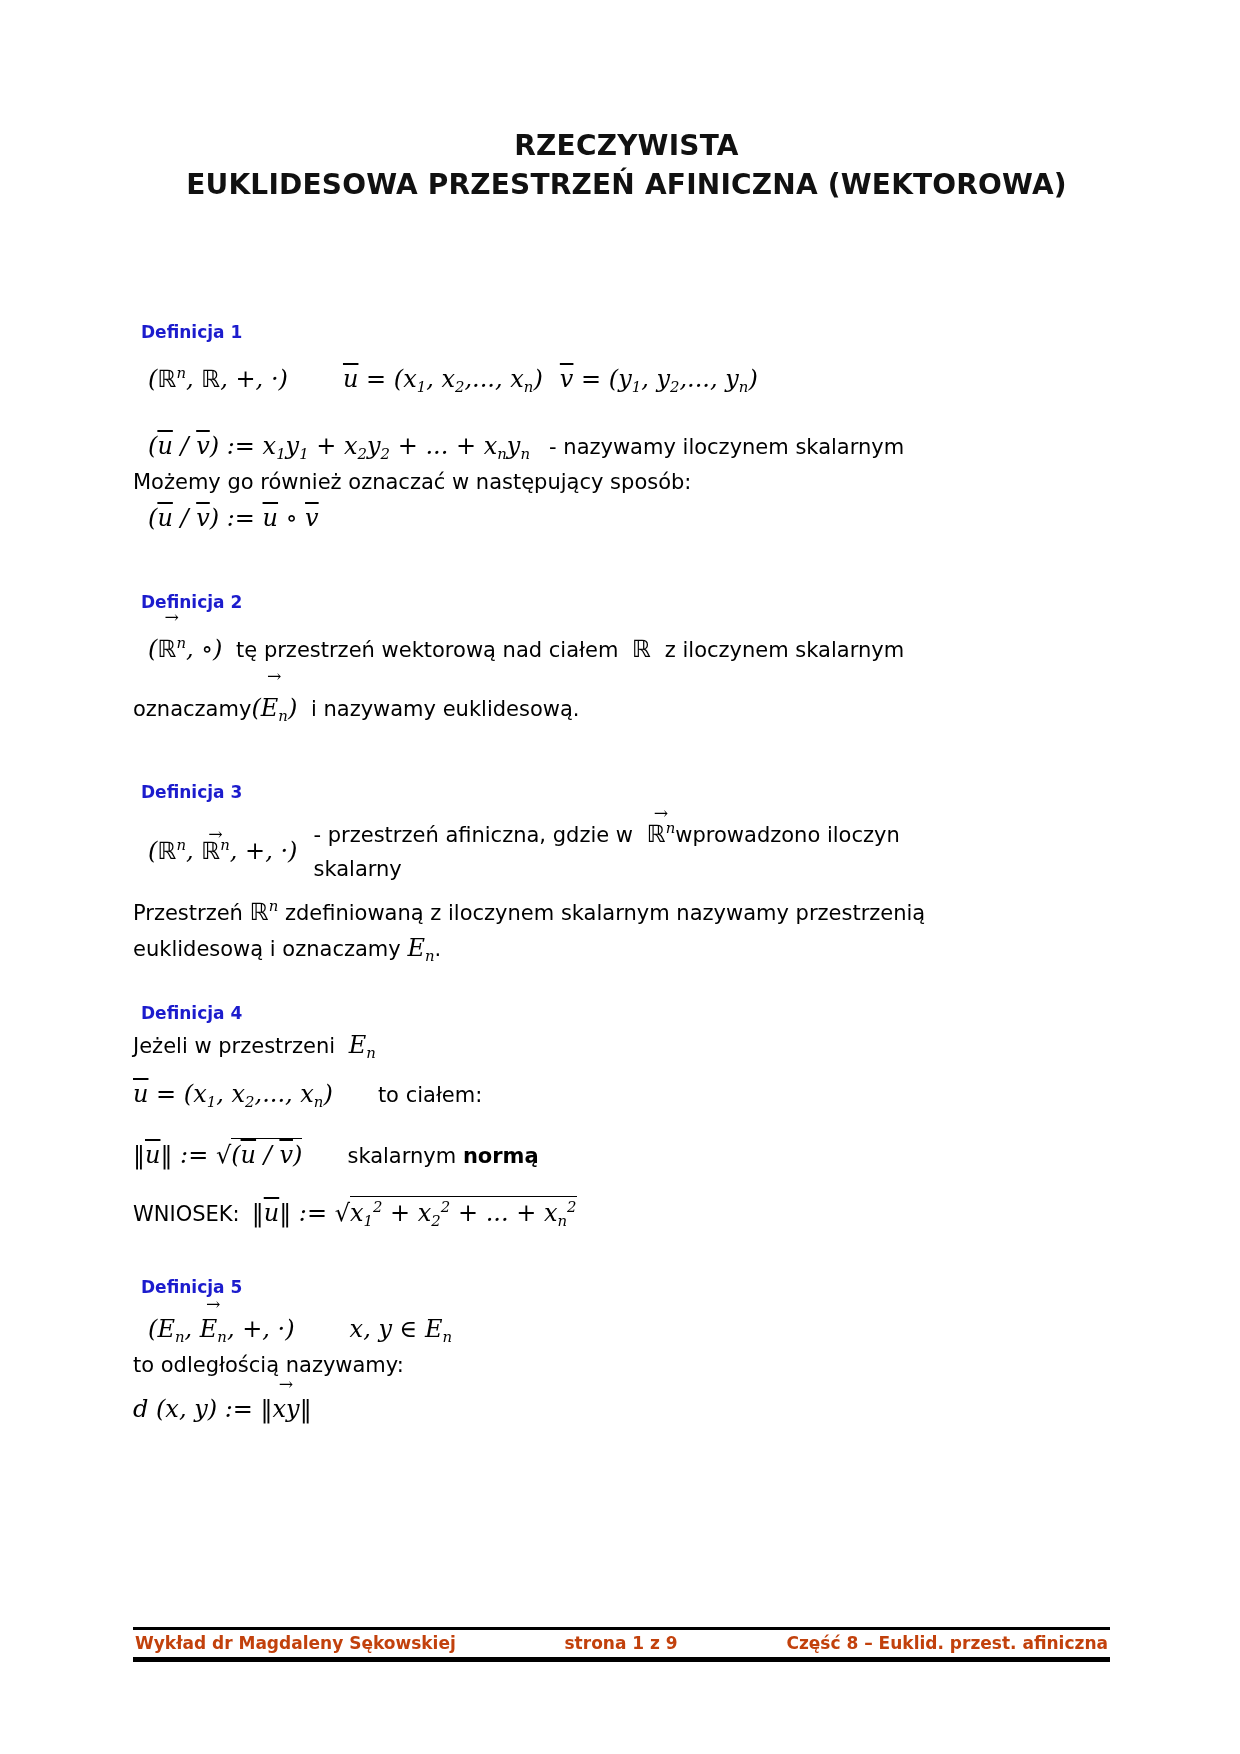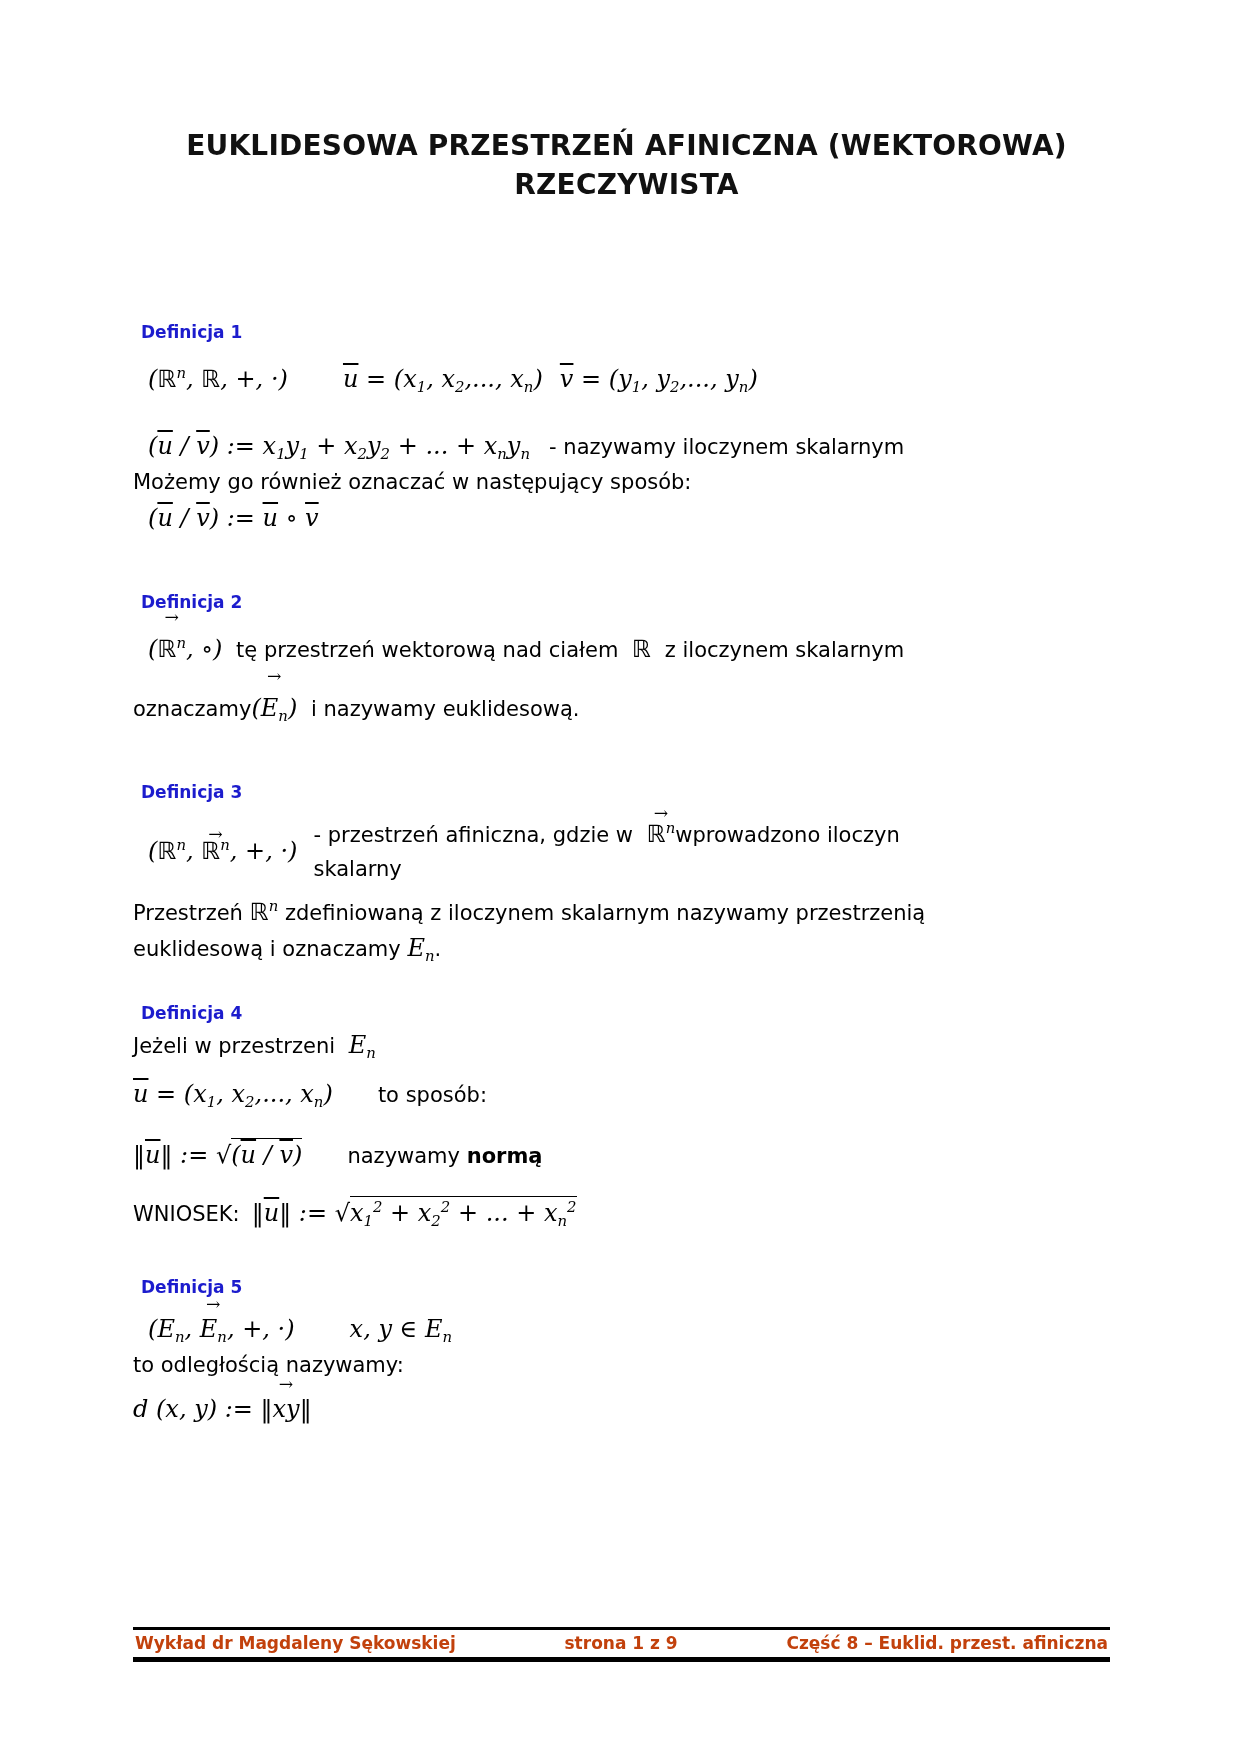--- a/index.html
+++ b/index.html
@@ -72,22 +72,22 @@
   .def5-l2 { margin-top:6px; }
   .def5-l3 { margin-top:10px; }
 </style>
 </head>
 <body>
 
 <div class="page">
   <div class="content">
 
     <div class="title">
+      <div>RZECZYWISTA</div>
       <div>EUKLIDESOWA PRZESTRZEŃ AFINICZNA (WEKTOROWA)</div>
-      <div>RZECZYWISTA</div>
     </div>
 
     <section class="s-def1 def-block">
       <h2 class="defh">Definicja 1</h2>
       <div class="mrow row-f1 indent">
         <span class="math"><span class="mk-t">(</span><span class="mk-t">ℝ</span><span class="mk-p">n</span><span class="mk-t">, ℝ, +, ·)</span></span>
         <span class="math gapL"><span class="mk-b">u</span><span class="mk-t"> = (</span><span class="mk-t">x</span><span class="mk-s">1</span><span class="mk-t">, </span><span class="mk-t">x</span><span class="mk-s">2</span><span class="mk-t">,..., </span><span class="mk-t">x</span><span class="mk-s">n</span><span class="mk-t">)</span></span>
         <span class="math gapS"><span class="mk-b">v</span><span class="mk-t"> = (</span><span class="mk-t">y</span><span class="mk-s">1</span><span class="mk-t">, </span><span class="mk-t">y</span><span class="mk-s">2</span><span class="mk-t">,..., </span><span class="mk-t">y</span><span class="mk-s">n</span><span class="mk-t">)</span></span>
       </div>
       <div class="mrow row-f2 indent">
@@ -136,25 +136,25 @@
     </section>
 
     <section class="s-def4 def-block">
       <h2 class="defh">Definicja 4</h2>
       <div class="txt def4-l1">
         <span>Jeżeli w przestrzeni</span>
         <span class="math gapXS"><span class="mk-t">E</span><span class="mk-s">n</span></span>
       </div>
       <div class="mrow def4-l2">
         <span class="math"><span class="mk-b">u</span><span class="mk-t"> = (</span><span class="mk-t">x</span><span class="mk-s">1</span><span class="mk-t">, </span><span class="mk-t">x</span><span class="mk-s">2</span><span class="mk-t">,..., </span><span class="mk-t">x</span><span class="mk-s">n</span><span class="mk-t">)</span></span>
-        <span class="caption-wide">to sposób:</span>
+        <span class="caption-wide">to ciałem:</span>
       </div>
       <div class="mrow def4-l3">
         <span class="math"><span class="mk-t">‖</span><span class="mk-b">u</span><span class="mk-t">‖ := </span><span class="mk-t">√</span><span class="mk-q"><span class="mk-t">(</span><span class="mk-b">u</span><span class="mk-t"> / </span><span class="mk-b">v</span><span class="mk-t">)</span></span></span>
-        <span class="caption-wide"><span>nazywamy</span> <span class="boldw">normą</span></span>
+        <span class="caption-wide"><span>skalarnym</span> <span class="boldw">normą</span></span>
       </div>
       <div class="mrow def4-l4">
         <span class="txt">WNIOSEK:</span>
         <span class="math gapXS"><span class="mk-t">‖</span><span class="mk-b">u</span><span class="mk-t">‖ := </span><span class="mk-t">√</span><span class="mk-q"><span class="mk-t">x</span><span class="mk-s">1</span><span class="mk-p">2</span><span class="mk-t"> + </span><span class="mk-t">x</span><span class="mk-s">2</span><span class="mk-p">2</span><span class="mk-t"> + ... + </span><span class="mk-t">x</span><span class="mk-s">n</span><span class="mk-p">2</span></span></span>
       </div>
     </section>
 
     <section class="s-def5 def-block">
       <h2 class="defh">Definicja 5</h2>
       <div class="mrow def5-l1 indent">

